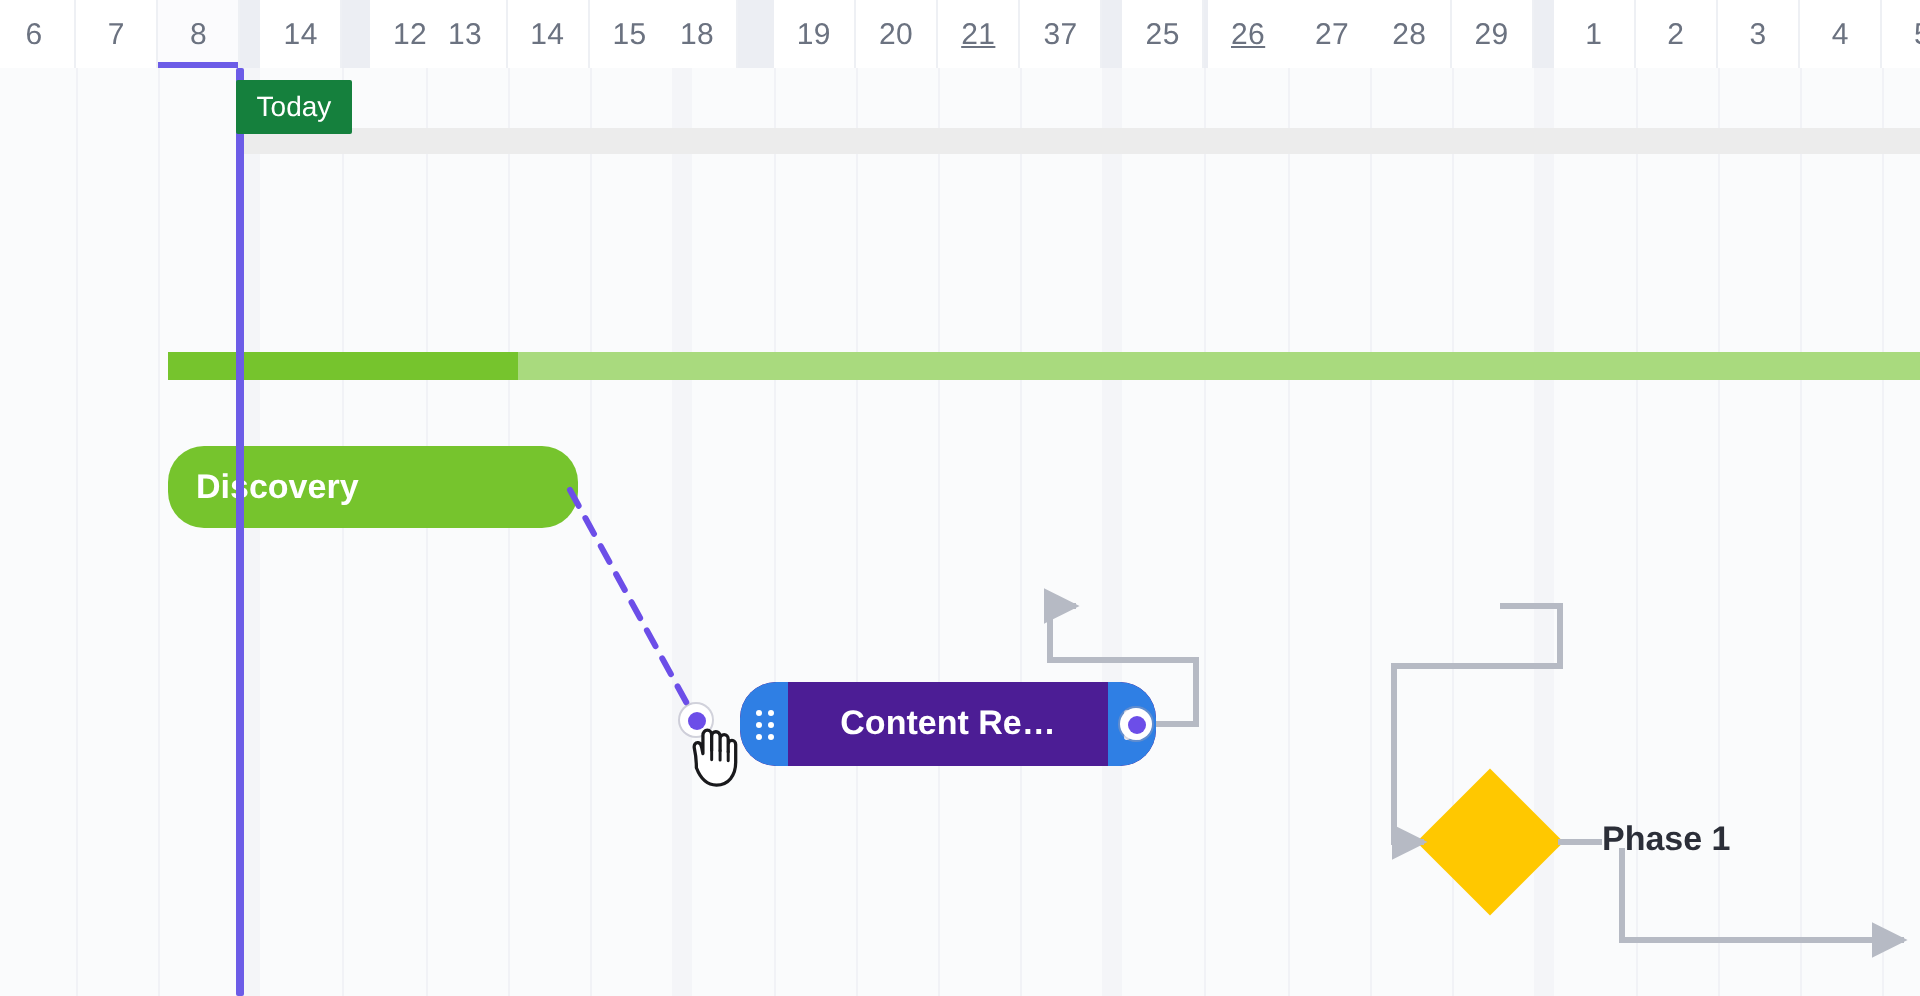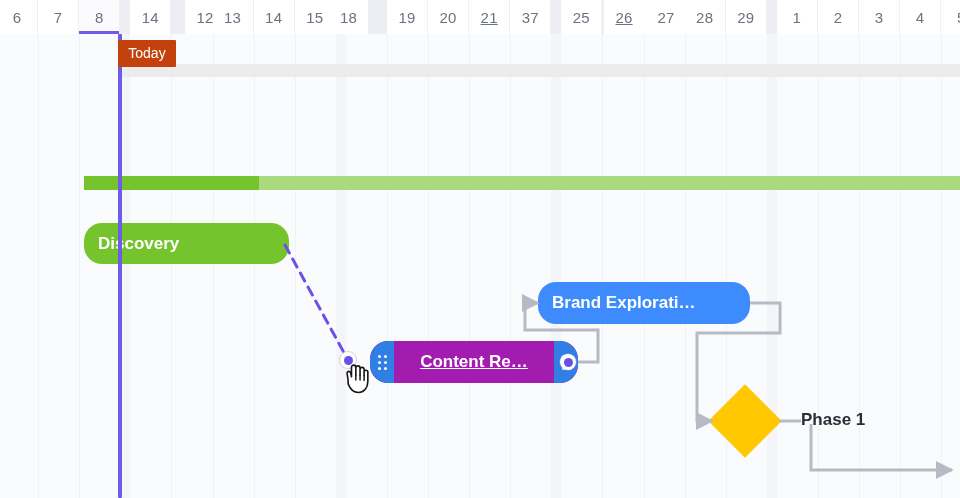--- a/index.html
+++ b/index.html
@@ -164,27 +164,27 @@
     <path d="M 779 421 L 801 421" fill="none" stroke="#b6bac4" stroke-width="3"></path>
 
     <path d="M 811 424 L 811 470 L 952 470" fill="none" stroke="#b6bac4" stroke-width="3" marker-end="url(#arrowGray)"></path>
   </svg>
 
   <svg id="drag-layer">
     <path d="M 285 245 L 348 360" fill="none" stroke="#6c4ee8" stroke-width="3" stroke-dasharray="9 7" stroke-linecap="round"></path>
   </svg>
 
   <div id="today-line" style="left: 118.3px; background: rgb(108, 92, 231);"></div>
-  <div id="today-badge" style="left: 118.3px; top: 40px; background: #c2410c;">Today</div>
+  <div id="today-badge" style="left: 118.3px; top: 40px; background: #15803d;">Today</div>
 
   <div class="bar green" id="bar-discovery" style="left: 84px; top: 223px; width: 205px; height: 41px; background: rgb(118, 196, 45);">
     <span class="bar-label">Discovery</span>
   </div>
 
-  <div class="bar blue" id="bar-content" style="left: 370px; top: 341px; width: 208px; height: 42px; background: #a21caf; text-decoration: underline;">
+  <div class="bar blue" id="bar-content" style="left: 370px; top: 341px; width: 208px; height: 42px; background: #4c1d95;">
     <div class="grip left" style="background: rgb(47, 127, 228);">
       <span class="dots">
         <i></i>
           <i></i>
           <i></i>
           <i></i>
           <i></i>
           <i></i>
       </span>
     </div>
@@ -194,23 +194,20 @@
         <i></i>
           <i></i>
           <i></i>
           <i></i>
           <i></i>
           <i></i>
       </span>
     </div>
   </div>
 
-  <div class="bar blue" id="bar-brand" style="left: 538px; top: 282px; width: 212px; height: 42px; background: rgb(61, 139, 253);">
-    <span class="bar-label">Brand Explorati…</span>
-  </div>
 
   <div id="milestone" style="left: 719px; top: 395px; width: 52px; height: 52px; background: rgb(255, 200, 0);"></div>
   <div id="milestone-label" style="left: 801px; top: 410px; color: rgb(43, 46, 56);">Phase 1</div>
 
   <div class="conn-dot" id="dot-content-right" style="left: 560px; top: 354px;">
       <b style="background: rgb(108, 78, 232);"></b>
     </div>
   <div class="conn-dot" id="dot-content-left" style="left: 340px; top: 352px;">
       <b style="background: rgb(108, 78, 232);"></b>
     </div>

